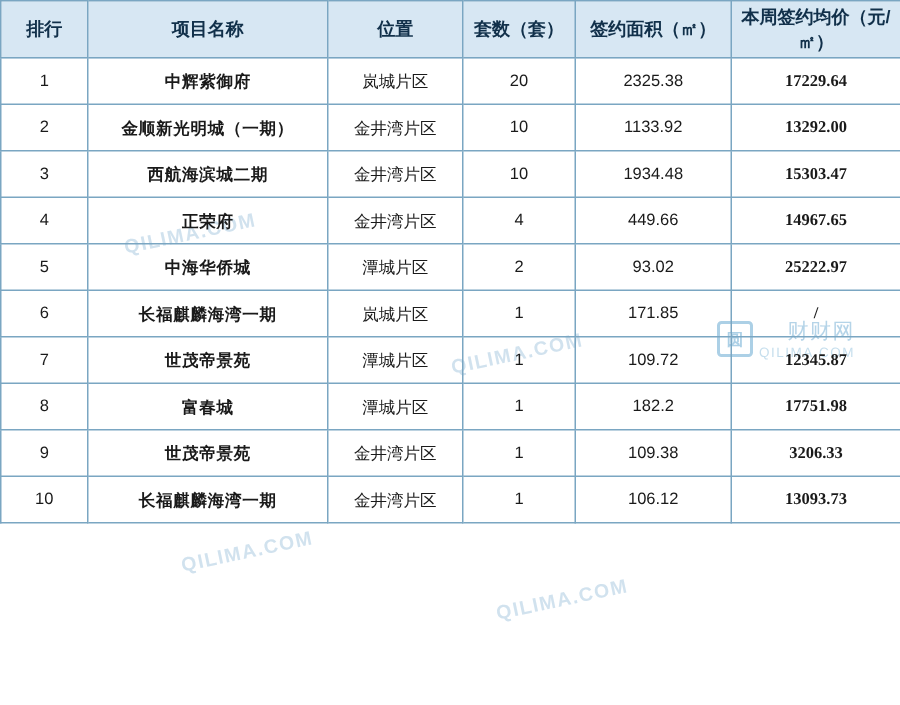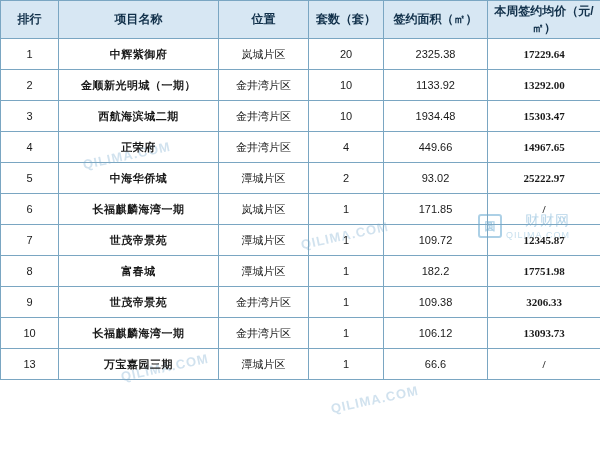--- a/index.html
+++ b/index.html
@@ -225,23 +225,15 @@
           <td class="price">3206.33</td>
         </tr>
         <tr>
           <td class="rank">10</td>
           <td class="name">长福麒麟海湾一期</td>
           <td class="loc">金井湾片区</td>
           <td class="units">1</td>
           <td class="area">106.12</td>
           <td class="price">13093.73</td>
         </tr>
-        <tr>
-          <td class="rank">13</td>
-          <td class="name">万宝嘉园三期</td>
-          <td class="loc">潭城片区</td>
-          <td class="units">1</td>
-          <td class="area">66.6</td>
-          <td class="price">/</td>
-        </tr>
       </tbody>
   </table>
 </div>
 
 </body></html>

